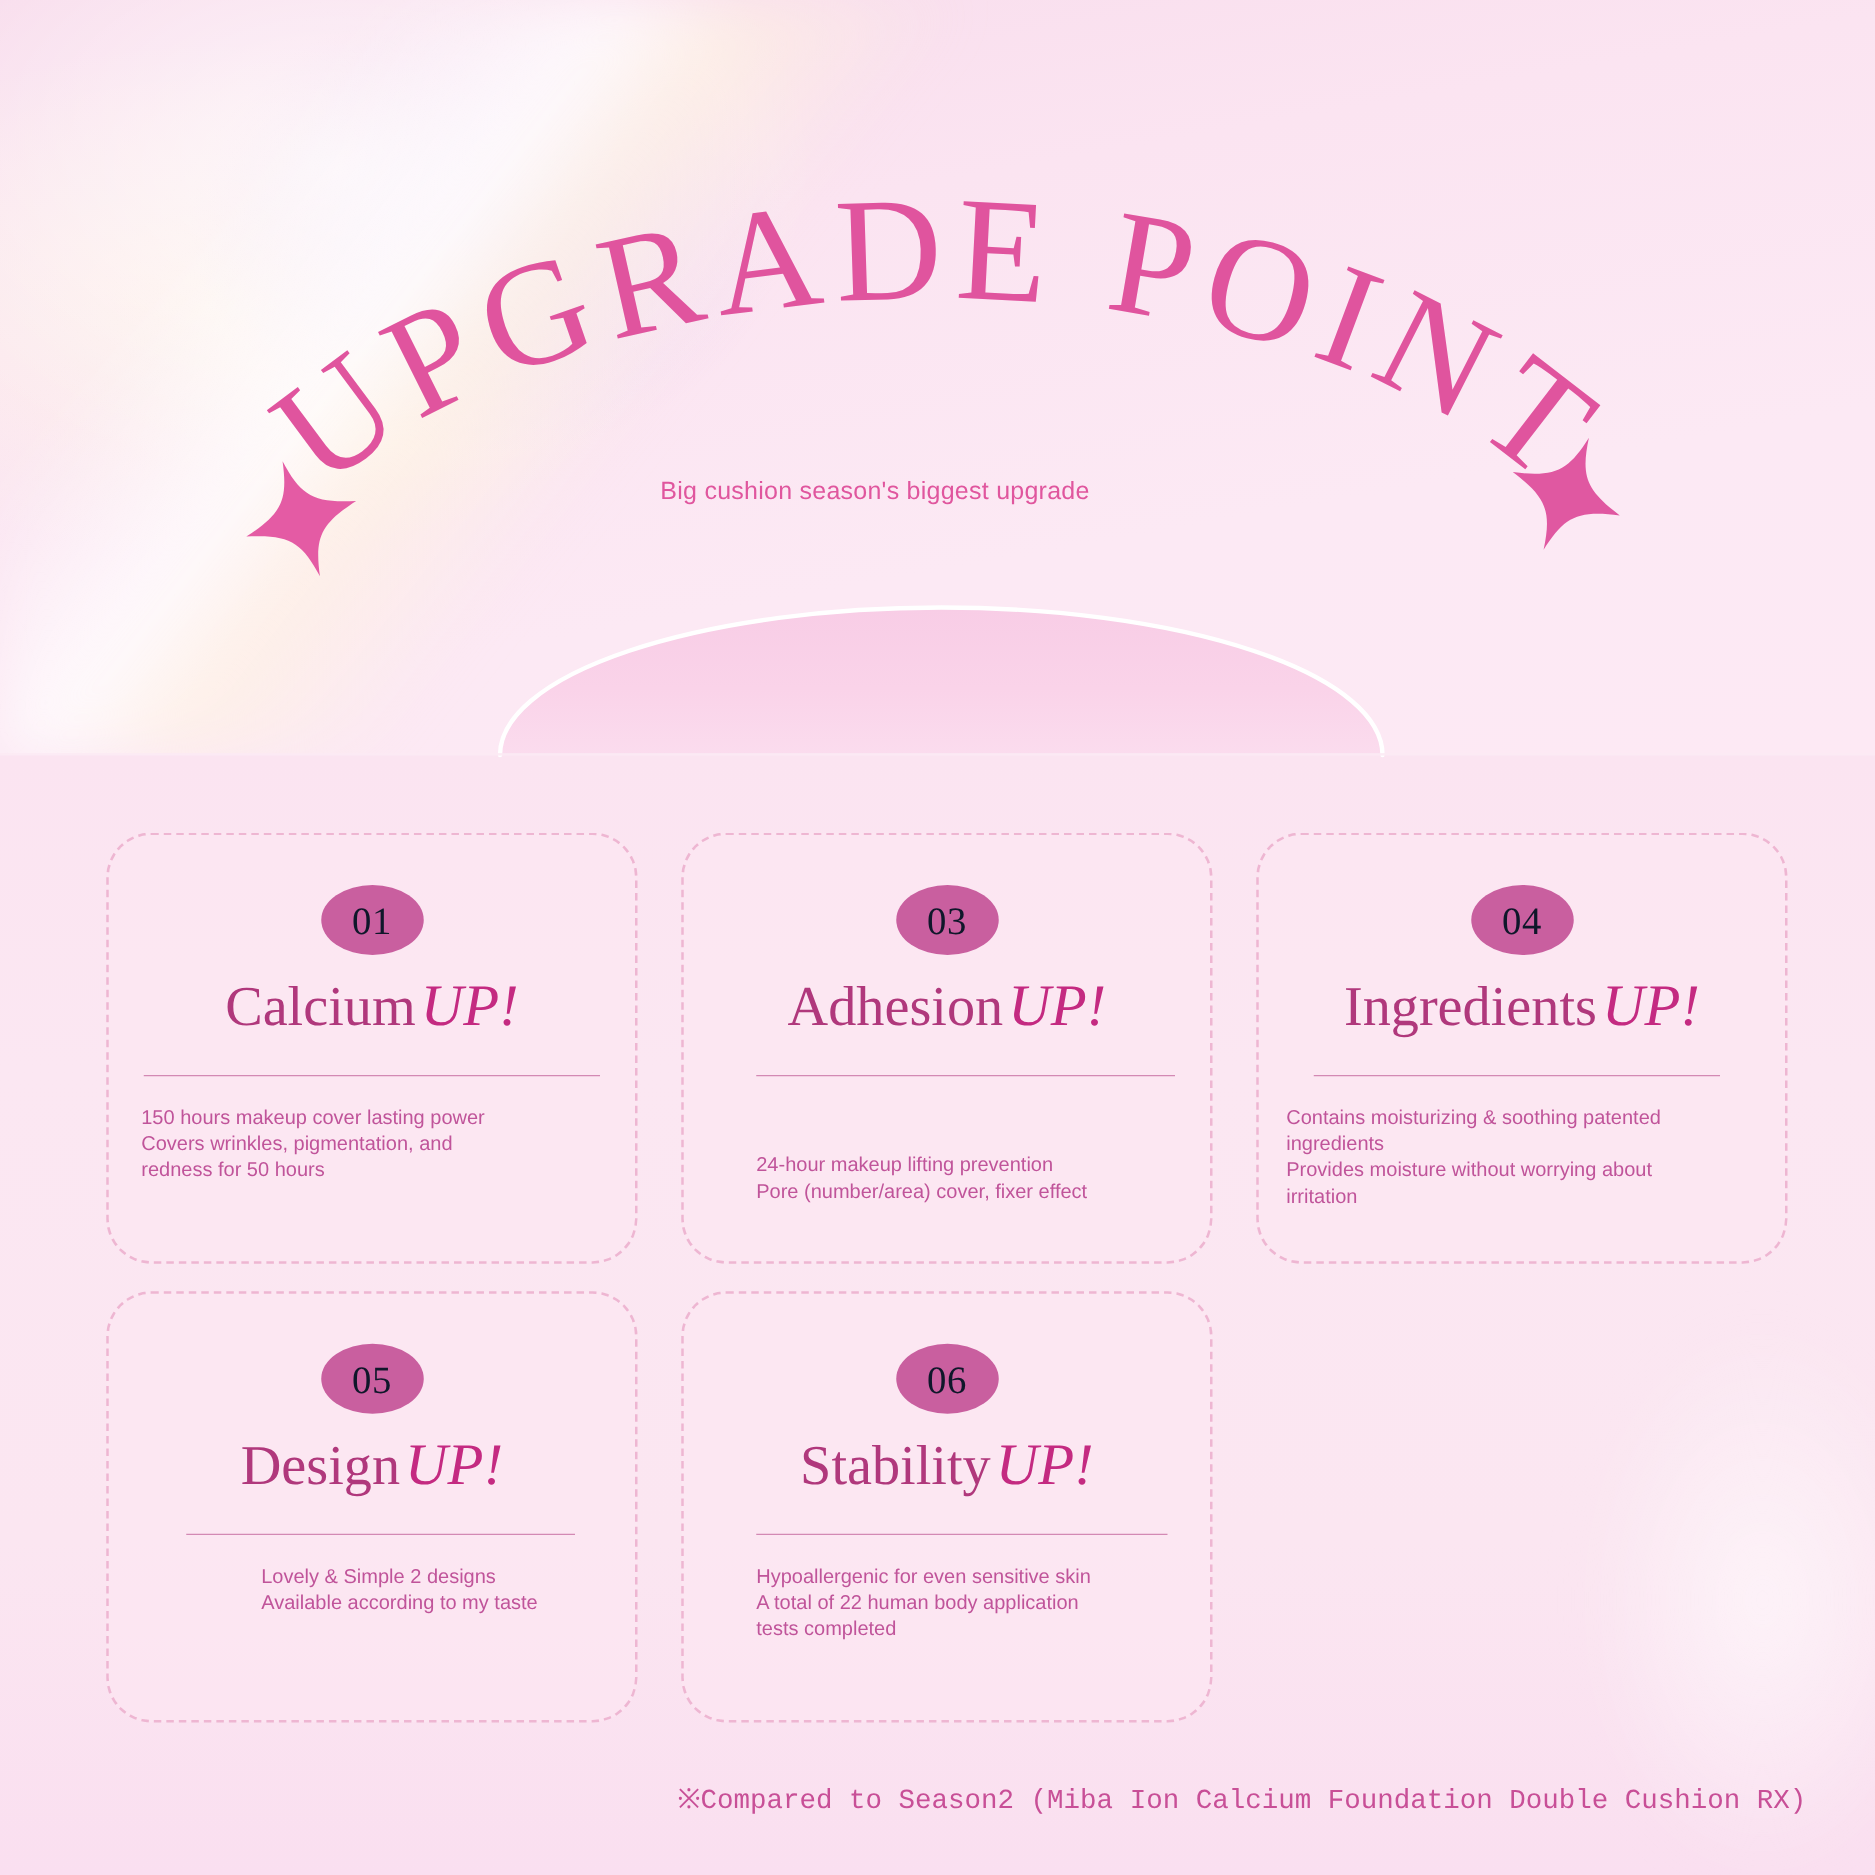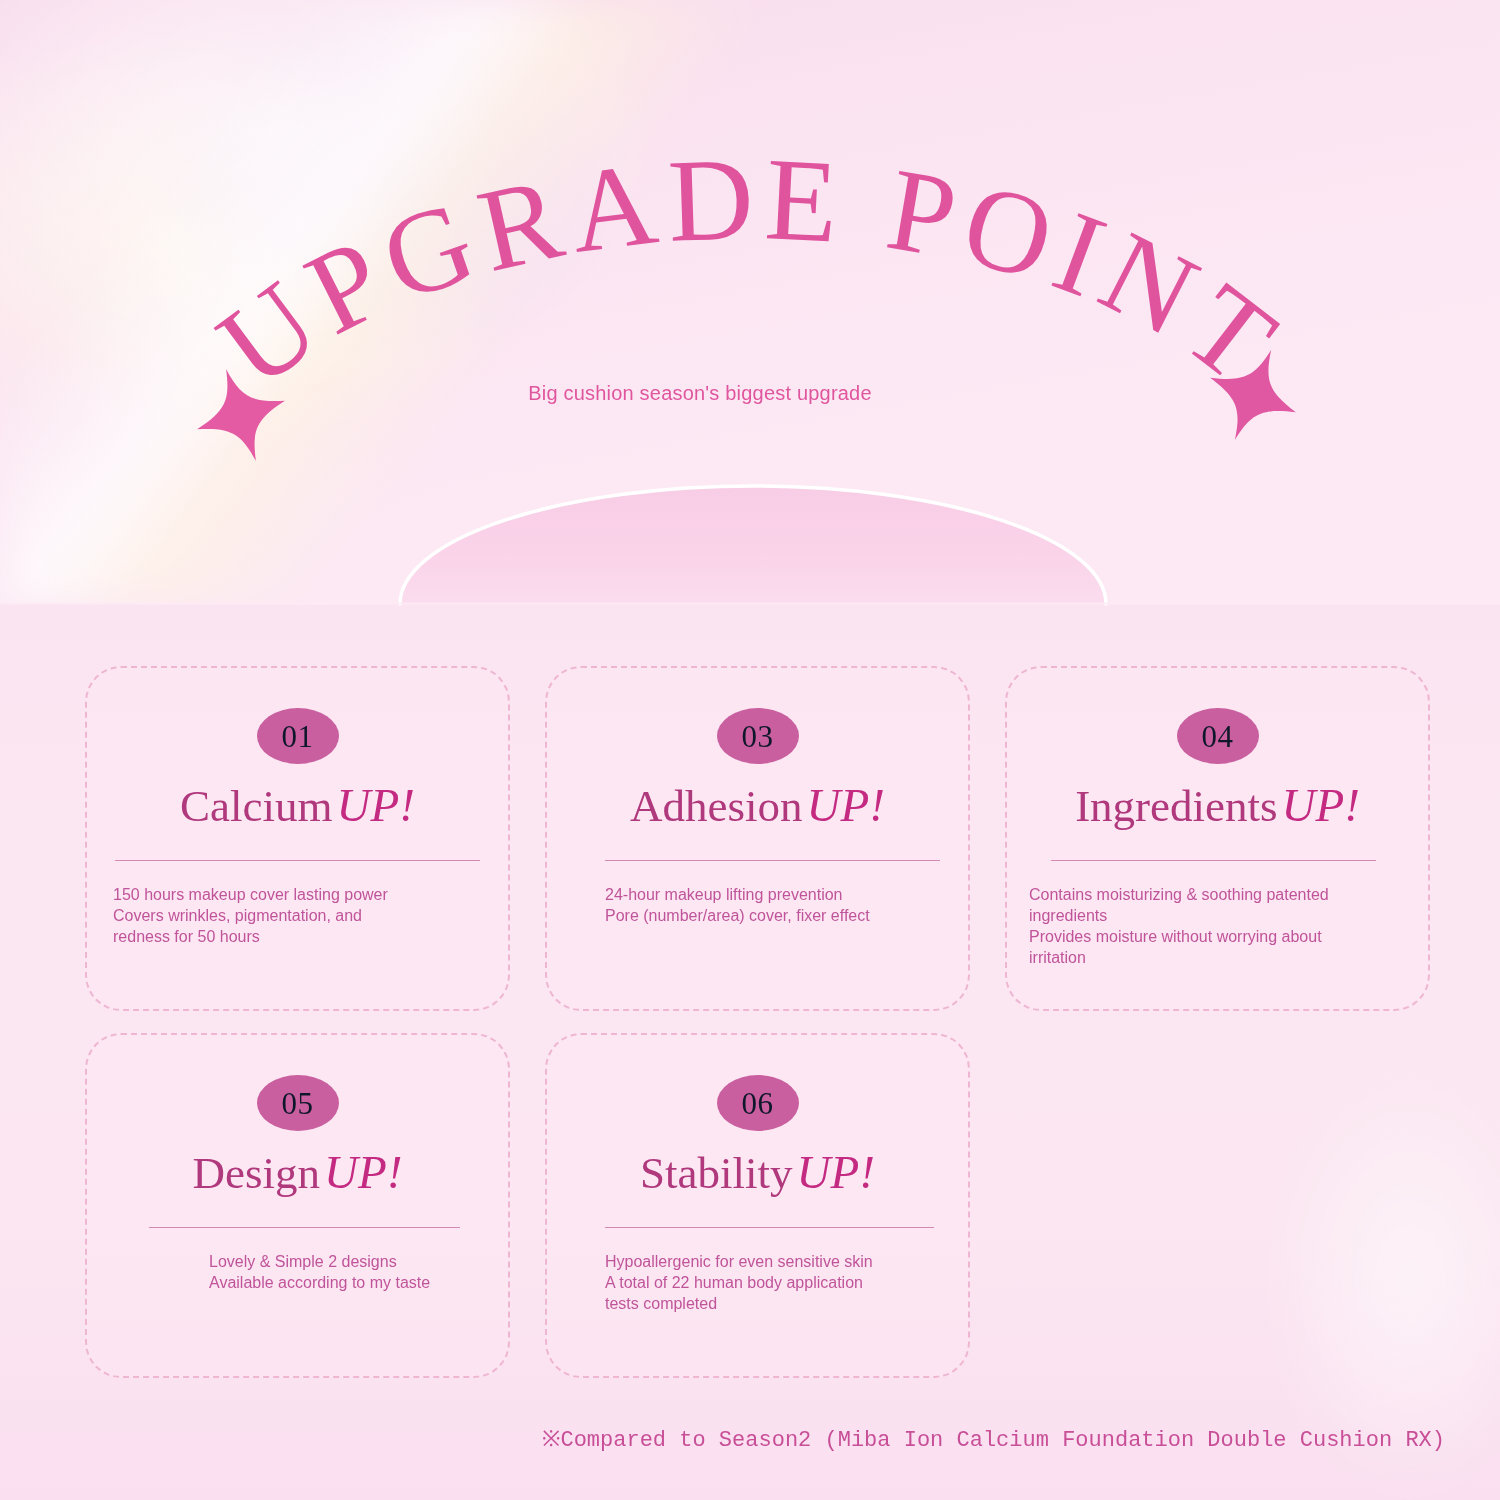--- a/index.html
+++ b/index.html
@@ -105,21 +105,21 @@
     position:absolute; left:28px; right:16px; top:216px;
     font-family:"Liberation Sans", sans-serif;
     font-size:16px;
     line-height:1.32;
     color:#c0549a;
     white-space:pre-line;
   }
   
   .card.c1 .card-desc { left:26px; }
   .card.c2 .card-desc { left:58px; }
-  .card.c3 .card-desc { left:58px; }
+  .card.c3 .card-desc { left:58px;margin-top:38px; }
   .card.c4 .card-desc { left:22px; }
   .card.c5 .card-desc { left:78px;margin-left:44px; }
   .card.c6 .card-desc { left:58px; }
   .card.c2 .rule { left:58px; right:34px; }
   .card.c3 .rule { left:58px; right:28px; }
   .card.c4 .rule { left:44px; right:52px; }
   .card.c5 .rule { left:62px; right:48px; }
   .card.c6 .rule { left:58px; right:34px; }
 
   

